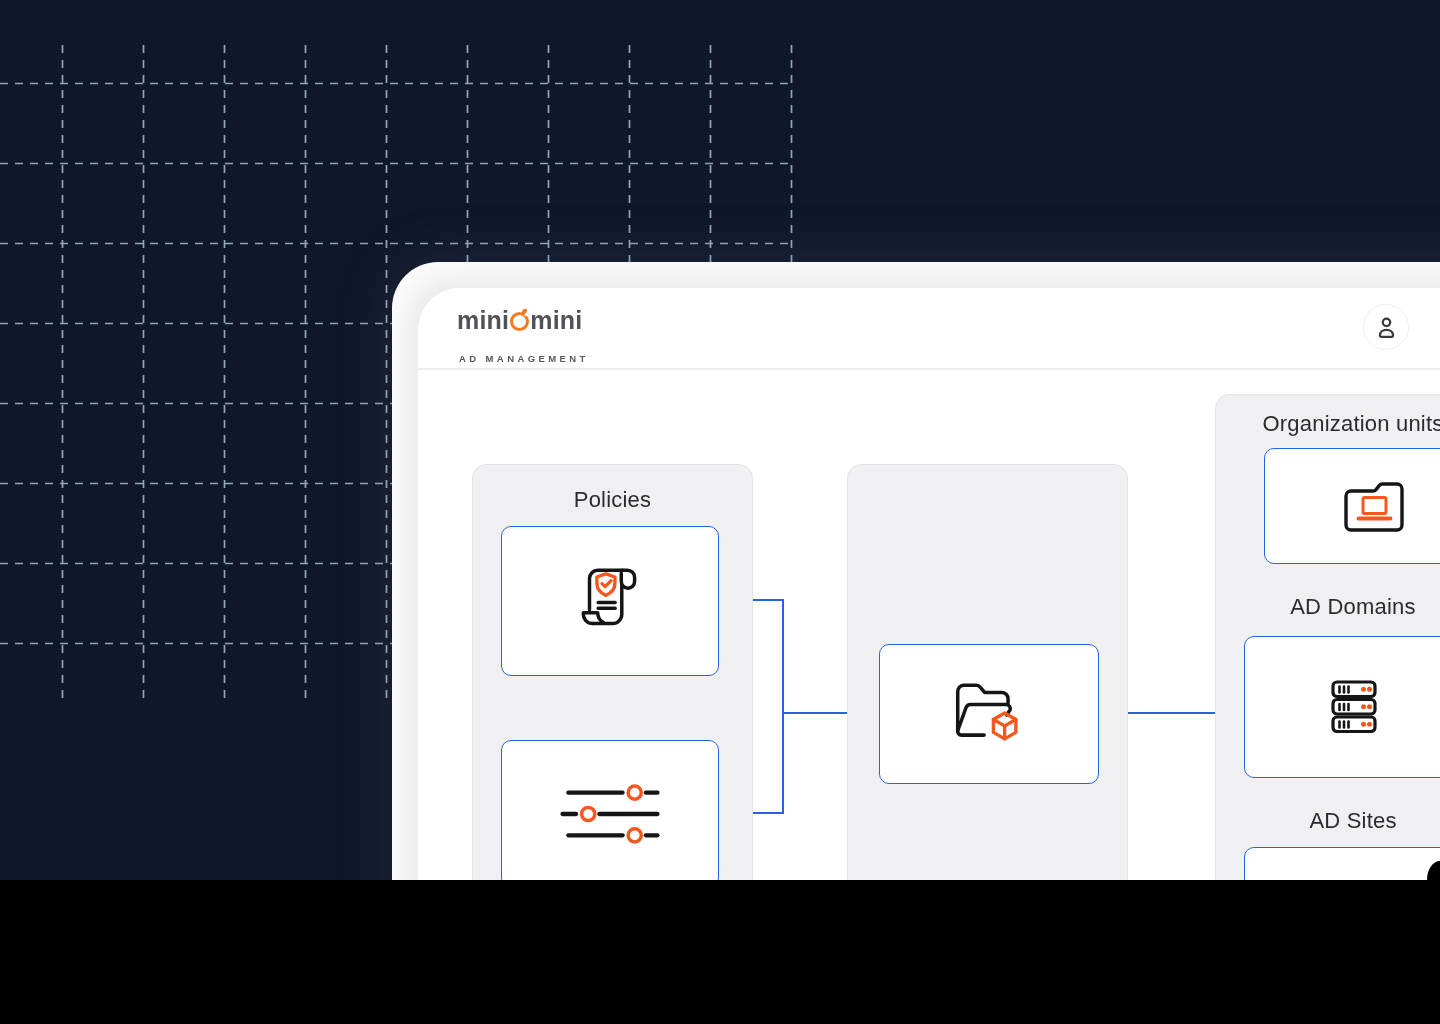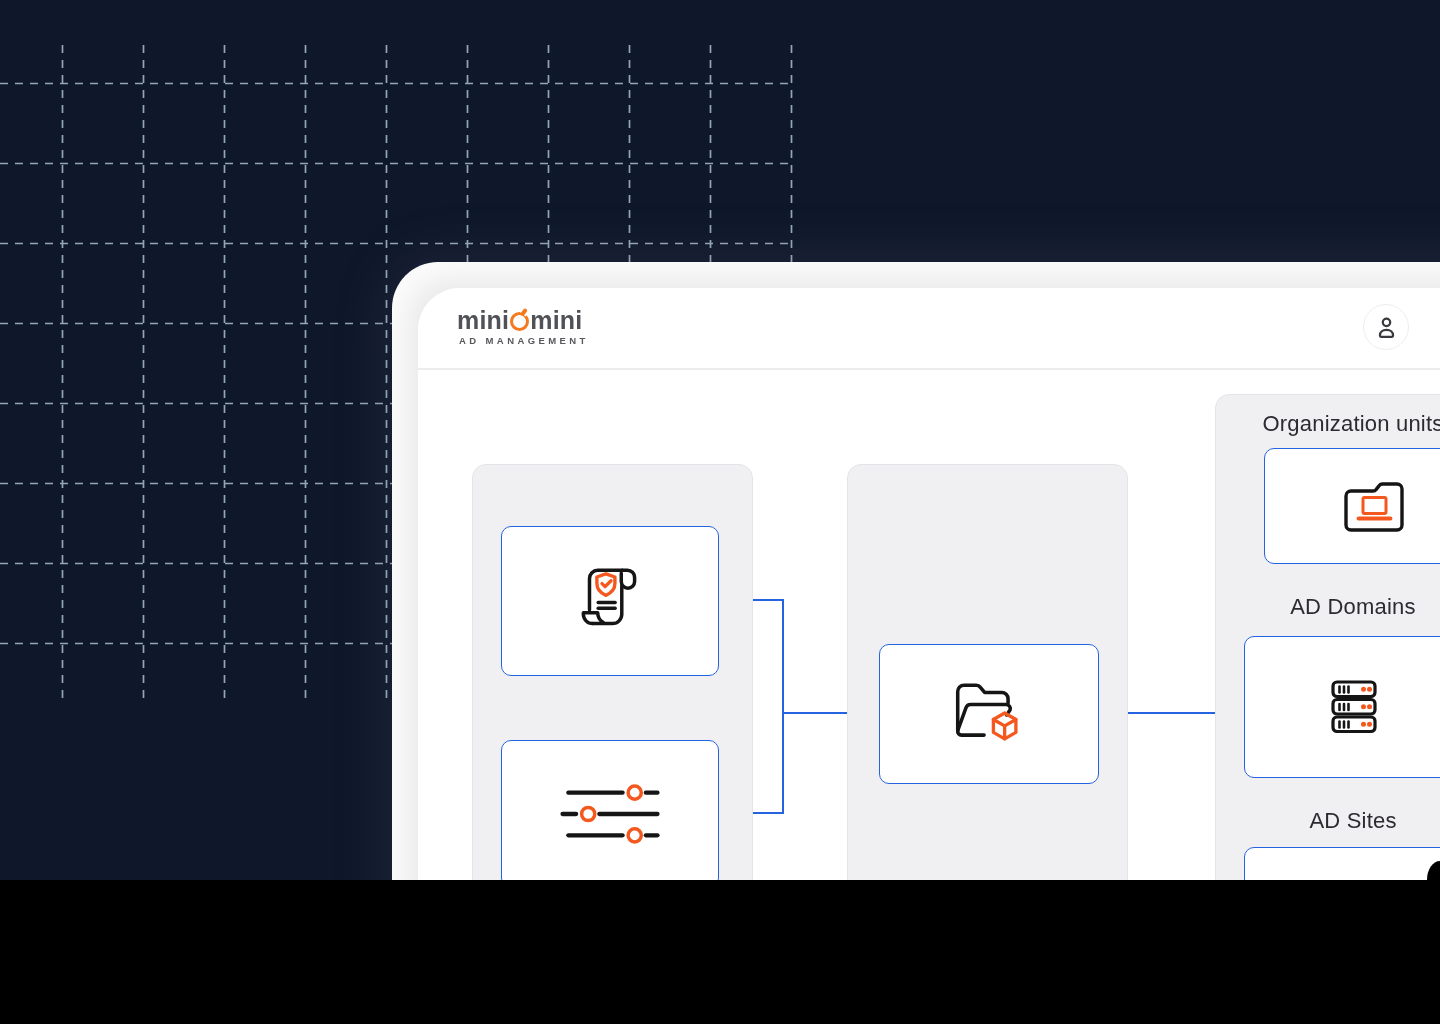--- a/index.html
+++ b/index.html
@@ -36,21 +36,21 @@
     border:3.4px solid #f47a20; border-radius:50%; display:inline-block;
   }
   .logo-mark::before {
     content:""; position:absolute; width:7px; height:5px; background:#fff;
     top:-5px; right:-2px; transform:rotate(38deg);
   }
   .logo-mark::after {
     content:""; position:absolute; width:3.5px; height:8px; background:#f47a20;
     top:-7px; right:1px; transform:rotate(38deg); border-radius:2px;
   }
-  .logo-sub { margin-top:2px; padding-left:2px; font-size:9.5px; font-weight:700;
+  .logo-sub { margin-top:20px; padding-left:2px; font-size:9.5px; font-weight:700;
     letter-spacing:3.4px; color:#57585c; }
 
   
   .avatar {
     position:absolute; left:945px; top:16px; width:46px; height:46px;
     border-radius:50%; background:#fff; border:1px solid #eceef0;
     display:flex; align-items:center; justify-content:center; cursor:pointer;
   }
 
   
@@ -146,20 +146,21 @@
     </div>
     <div class="divider"></div>
 
     <div class="conn conn-policies-out"></div>
     <div class="conn conn-preferences-out"></div>
     <div class="conn conn-vertical"></div>
     <div class="conn conn-to-gpo"></div>
     <div class="conn conn-gpo-to-ad"></div>
 
     <section class="group g-policies">
+      <h3 class="g-title t-policies">Policies</h3>
 
       <div class="card c-policies">
         <svg class="icon" width="82" height="82" viewBox="0 0 80 80" fill="none" stroke-linecap="round" stroke-linejoin="round">
           <g stroke="#151515" stroke-width="3.4">
             <path d="M20 48.5 V18 a8 8 0 0 1 8-8 h24"></path>
             <path d="M52 10 h5 a7 7 0 0 1 7 7 v4 a6.5 6.5 0 0 1-13 0 v-8"></path>
             <path d="M51.5 25 V53 c0 5-4 9-9 9 H23"></path>
             <path d="M23 62 c-5 0-9-4-9-9 v-1.5 h14 c0 4 2 7.5 5.5 9.5"></path>
             <line x1="28.5" y1="41.5" x2="45" y2="41.5"></line>
             <line x1="28.5" y1="47" x2="45" y2="47"></line>

